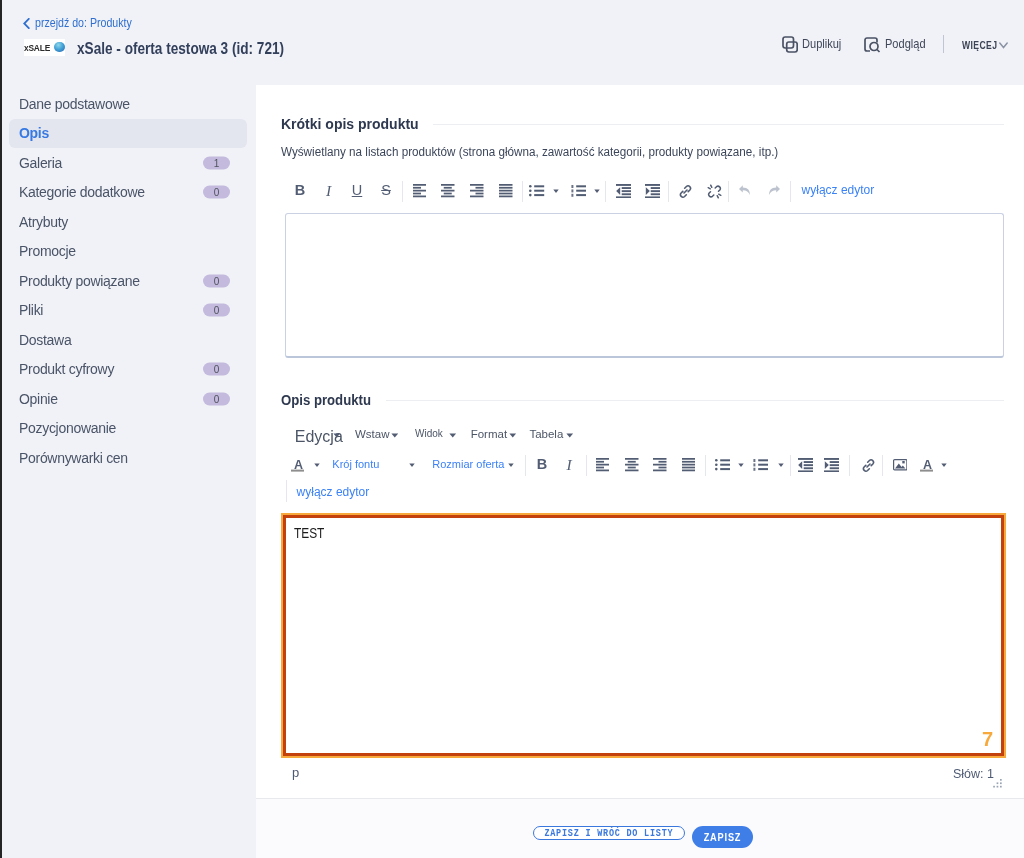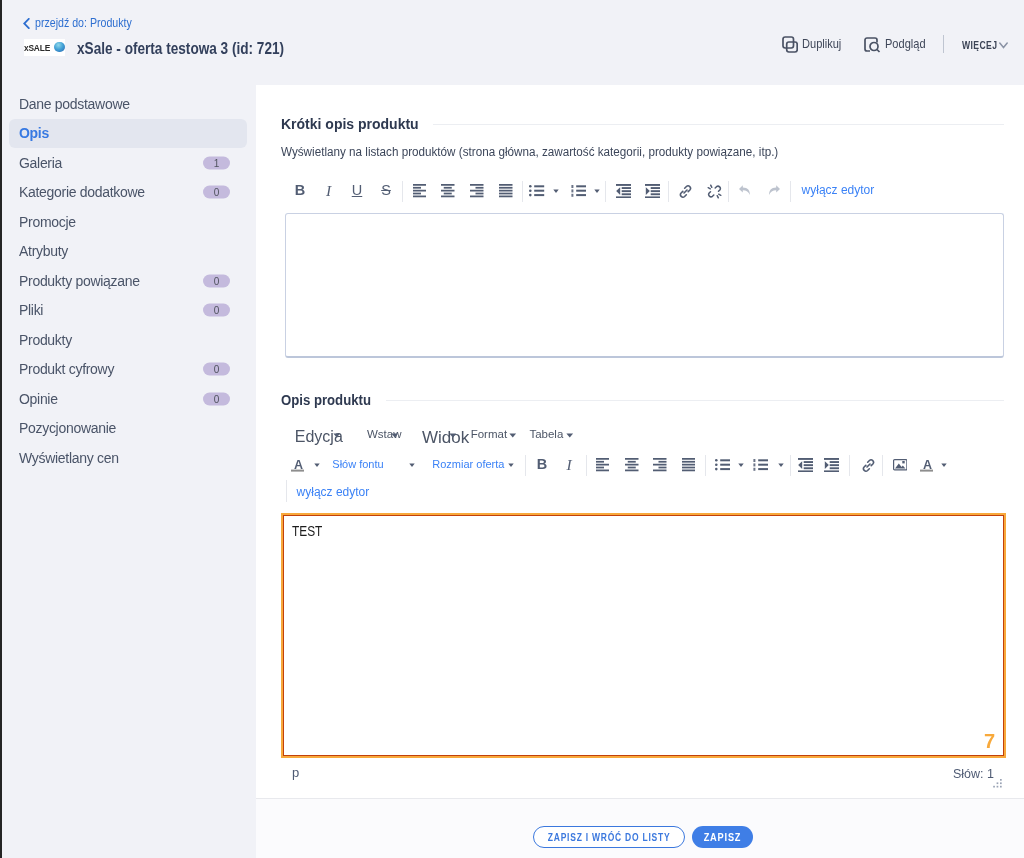--- a/index.html
+++ b/index.html
@@ -30,21 +30,21 @@
   .sect-line { position:absolute; height:1px; background:#eceef2; }
   .icon { position:absolute; }
   .sep { position:absolute; width:1px; height:21px; background:#e5e7ec; }
   .tlet { position:absolute; color:#525d73; text-align:center; width:16px; }
   .ttext { position:absolute; color:#3b82f6; font-size:12.5px; white-space:nowrap; }
   #tb1 div>svg, #tb2 div>svg, #menubar div>svg { display:block; }
 
   textarea.short { position:absolute; left:28.5px; top:128px; width:719px; height:145px; border:1px solid #c9d1e3; border-bottom:2px solid #bcc6da; border-radius:3px; resize:none; outline:none; background:#fff; }
 
   .editor-frame { position:absolute; left:25px; top:428px; width:725px; height:245px; border:2.5px solid #f8a93b; background:#fff; }
-  .editor-inner { position:absolute; left:0; top:0; right:0; bottom:0; border:1px solid #c2410c;text-align:right; }
+  .editor-inner { position:absolute; left:0; top:0; right:0; bottom:0; border:3px solid #c2410c;text-align:right; }
 </style>
 </head>
 <body>
 <div id="header"></div>
 <div id="leftline"></div>
 <div id="sidebar"></div>
 
 <svg class="bchev" width="7" height="11" viewBox="0 0 7 11">
     <path d="M5.8 0.8 L1.2 5.5 L5.8 10.2" stroke="#2e6fd0" stroke-width="1.8" fill="none" stroke-linecap="round"></path>
   </svg>
@@ -70,29 +70,29 @@
 <div class="wiecej">WIĘCEJ</div>
 <svg class="icon" style="left:999px; top:42px;" width="9" height="7" viewBox="0 0 9 7">
     <path d="M0.8 1 L4.5 5.5 L8.2 1" stroke="#8a93a5" stroke-width="1.5" fill="none" stroke-linecap="round"></path>
   </svg>
 
 <div class="nav">
   <div class="nav-item">Dane podstawowe</div>
   <div class="nav-item active">Opis</div>
   <div class="nav-item">Galeria<span class="badge">1</span></div>
   <div class="nav-item">Kategorie dodatkowe<span class="badge">0</span></div>
+  <div class="nav-item">Atrybuty</div>
   <div class="nav-item">Promocje</div>
-  <div class="nav-item">Atrybuty</div>
   <div class="nav-item">Produkty powiązane<span class="badge">0</span></div>
   <div class="nav-item">Pliki<span class="badge">0</span></div>
-  <div class="nav-item">Produkty</div>
+  <div class="nav-item">Dostawa</div>
   <div class="nav-item">Produkt cyfrowy<span class="badge">0</span></div>
   <div class="nav-item">Opinie<span class="badge">0</span></div>
   <div class="nav-item">Pozycjonowanie</div>
-  <div class="nav-item">Wyświetlany cen</div>
+  <div class="nav-item">Porównywarki cen</div>
 </div>
 
 <div id="main">
   <div class="sect-head" style="left:25px; top:31px;">Krótki opis produktu</div>
   <div class="sect-line" style="left:177px; top:38.5px; width:571px;"></div>
   <div class="ttext" style="left:25px; top:60px; font-size:12.3px; color:#3c465a; transform:scaleX(0.95); transform-origin:0 0;">Wyświetlany na listach produktów (strona główna, zawartość kategorii, produkty powiązane, itp.)</div>
 
   <div id="tb1" class="ab" style="left:0; top:0; width:768px; height:0;">
       <div class="tlet" style="left: 36px; top: 97px; font-weight: bold; font-size: 14.5px;">B</div>
       <div class="tlet" style="left: 64.5px; top: 97px; font-style: italic; font-family: &quot;Liberation Serif&quot;, serif; font-size: 15.5px;">I</div>
@@ -229,27 +229,27 @@
   <div class="sect-head" style="left:25px; top:306.5px; transform:scaleX(0.94); transform-origin:0 0;">Opis produktu</div>
   <div class="sect-line" style="left:130px; top:314.5px; width:618px;"></div>
 
   <div id="menubar" class="ab" style="left:0; top:0; width:768px; height:0;">
       <div style="position: absolute; left: 38.8px; top: 343px; font-size: 16px; color: rgb(76, 85, 102);">Edycja</div>
       <div style="position: absolute; left: 77.4px; top: 347.5px;">
         <svg width="7.5" height="5" viewBox="0 0 7.5 5">
           <path d="M0.4 0.6 L3.75 4.5 L7.1 0.6 Z" fill="#525d73"></path>
         </svg>
       </div>
-      <div style="position: absolute; left: 99px; top: 343px; font-size: 11.5px; color: rgb(76, 85, 102); margin-left: 12px;">Wstaw</div>
+      <div style="position: absolute; left: 99px; top: 343px; font-size: 11.5px; color: rgb(76, 85, 102);">Wstaw</div>
       <div style="position: absolute; left: 134.5px; top: 347.5px;">
         <svg width="7.5" height="5" viewBox="0 0 7.5 5">
           <path d="M0.4 0.6 L3.75 4.5 L7.1 0.6 Z" fill="#525d73"></path>
         </svg>
       </div>
-      <div style="position: absolute; left: 166px; top: 343px; font-size: 17px; color: rgb(76, 85, 102);">Widok</div>
+      <div style="position: absolute; left: 159px; top: 343px; font-size: 10px; color: rgb(76, 85, 102);">Widok</div>
       <div style="position: absolute; left: 193.1px; top: 347.5px;">
         <svg width="7.5" height="5" viewBox="0 0 7.5 5">
           <path d="M0.4 0.6 L3.75 4.5 L7.1 0.6 Z" fill="#525d73"></path>
         </svg>
       </div>
       <div style="position: absolute; left: 214.7px; top: 343px; font-size: 11.5px; color: rgb(76, 85, 102);">Format</div>
       <div style="position: absolute; left: 253.3px; top: 347.5px;">
         <svg width="7.5" height="5" viewBox="0 0 7.5 5">
           <path d="M0.4 0.6 L3.75 4.5 L7.1 0.6 Z" fill="#525d73"></path>
         </svg>
@@ -266,21 +266,21 @@
         <svg width="13.5" height="15" viewBox="0 0 13.5 15">
           <text x="3" y="11.5" font-size="12.5" font-weight="bold" fill="#525d73" font-family="Liberation Sans">A</text>
           <rect x="0" y="12.6" width="13.4" height="2" fill="#8e8e8e"></rect>
         </svg>
       </div>
       <div style="position: absolute; left: 57.5px; top: 377.5px;">
         <svg width="6" height="4.4" viewBox="0 0 6 4.4">
           <path d="M0.3 0.5 L3 4 L5.7 0.5 Z" fill="#525d73"></path>
         </svg>
       </div>
-      <div class=" ttext" style="position: absolute; left: 76.3px; top: 372.6px; font-size: 11px;">Słów fontu</div>
+      <div class=" ttext" style="position: absolute; left: 76.3px; top: 372.6px; font-size: 11px;">Krój fontu</div>
       <div style="position: absolute; left: 153px; top: 377.5px;">
         <svg width="6" height="4.4" viewBox="0 0 6 4.4">
           <path d="M0.3 0.5 L3 4 L5.7 0.5 Z" fill="#525d73"></path>
         </svg>
       </div>
       <div class=" ttext" style="position: absolute; left: 176.3px; top: 372.6px; font-size: 11px;">Rozmiar oferta</div>
       <div style="position: absolute; left: 252.3px; top: 377.5px;">
         <svg width="6" height="4.4" viewBox="0 0 6 4.4">
           <path d="M0.3 0.5 L3 4 L5.7 0.5 Z" fill="#525d73"></path>
         </svg>
@@ -426,19 +426,19 @@
         <rect x="7" y="3.4" width="1.7" height="1.7"></rect>
         <rect x="3.6" y="3.4" width="1.7" height="1.7"></rect>
         <rect x="7" y="6.8" width="1.7" height="1.7"></rect>
         <rect x="3.6" y="6.8" width="1.7" height="1.7"></rect>
         <rect x="0.2" y="6.8" width="1.7" height="1.7"></rect>
       </g>
   </svg>
 
   <div class="ab" style="left:0px; top:712.5px; width:768px; height:1px; background:#e8e9ed;"></div>
   <div class="ab" style="left:0px; top:713.5px; width:768px; height:59.5px; background:#fbfbfd;"></div>
-  <div class="ab" style="left:277.4px; top:741px; width:151.4px; height:22px; border:1px solid #3b78de; border-radius:11px; background:#fff; color:#3b78de; font-size:10px; font-weight:bold; letter-spacing:0.9px; display:flex; align-items:center; justify-content:center;">
+  <div class="ab" style="left:277.4px; top:741px; width:151.4px; height:14px; border:1px solid #3b78de; border-radius:11px; background:#fff; color:#3b78de; font-size:10px; font-weight:bold; letter-spacing:0.9px; display:flex; align-items:center; justify-content:center;font-family:Liberation Mono, monospace;">
       <span style="transform:scaleX(0.85); white-space:nowrap;">ZAPISZ&nbsp;I&nbsp;WRÓĆ&nbsp;DO&nbsp;LISTY</span>
     </div>
   <div class="ab" style="left:436px; top:741px; width:61px; height:22px; border-radius:11px; background:#3f7ee6; color:#fff; font-size:10px; font-weight:bold; letter-spacing:0.9px; display:flex; align-items:center; justify-content:center;">
       <span style="transform:scaleX(0.92);">ZAPISZ</span>
     </div>
 </div>
 
 </body></html>

